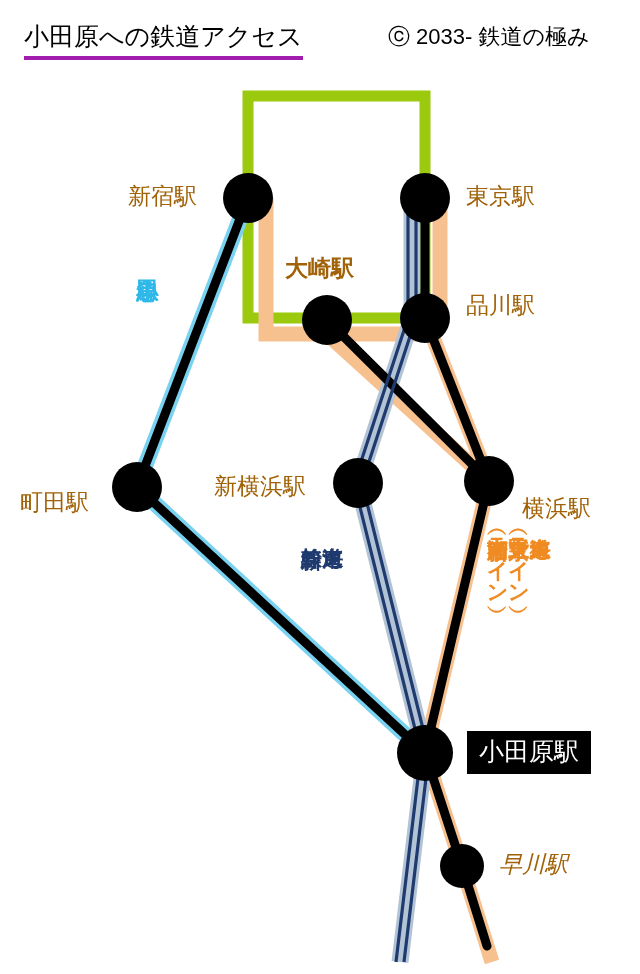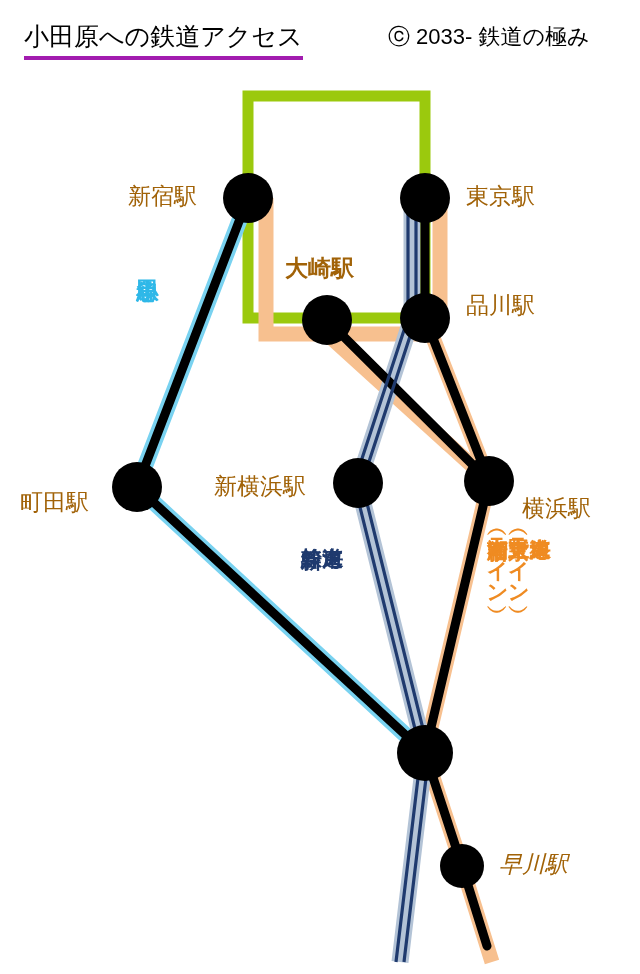--- a/index.html
+++ b/index.html
@@ -175,20 +175,21 @@
     </g>
   </svg>
 
   <div class="station-label" style="left:128px; top:185px;">新宿駅</div>
   <div class="station-label" style="left:466px; top:185px;">東京駅</div>
   <div class="station-label" style="left:285px; top:257px;font-weight:bold;">大崎駅</div>
   <div class="station-label" style="left:466px; top:294px;">品川駅</div>
   <div class="station-label" style="left:20px;  top:475px;margin-top:16px;">町田駅</div>
   <div class="station-label" style="left:214px; top:475px;text-align:center;">新横浜駅</div>
   <div class="station-label" style="left:522px; top:469px;margin-top:28px;">横浜駅</div>
+  <div class="station-label highlight" style="left:467px; top:731px;">小田原駅</div>
   <div class="station-label" style="left:499px; top:853px;font-style:italic;">早川駅</div>
 
   <div class="line-label lab-odakyu" style="left:136px; top:262px;">小田急線</div>
 
   <div class="vgroup" style="left:301px; top:531px;">
     <div class="lab-shinkansen">東海道</div>
     <div class="lab-shinkansen">新幹線</div>
   </div>
 
   <div class="vgroup" style="left:487px; top:522px;">

